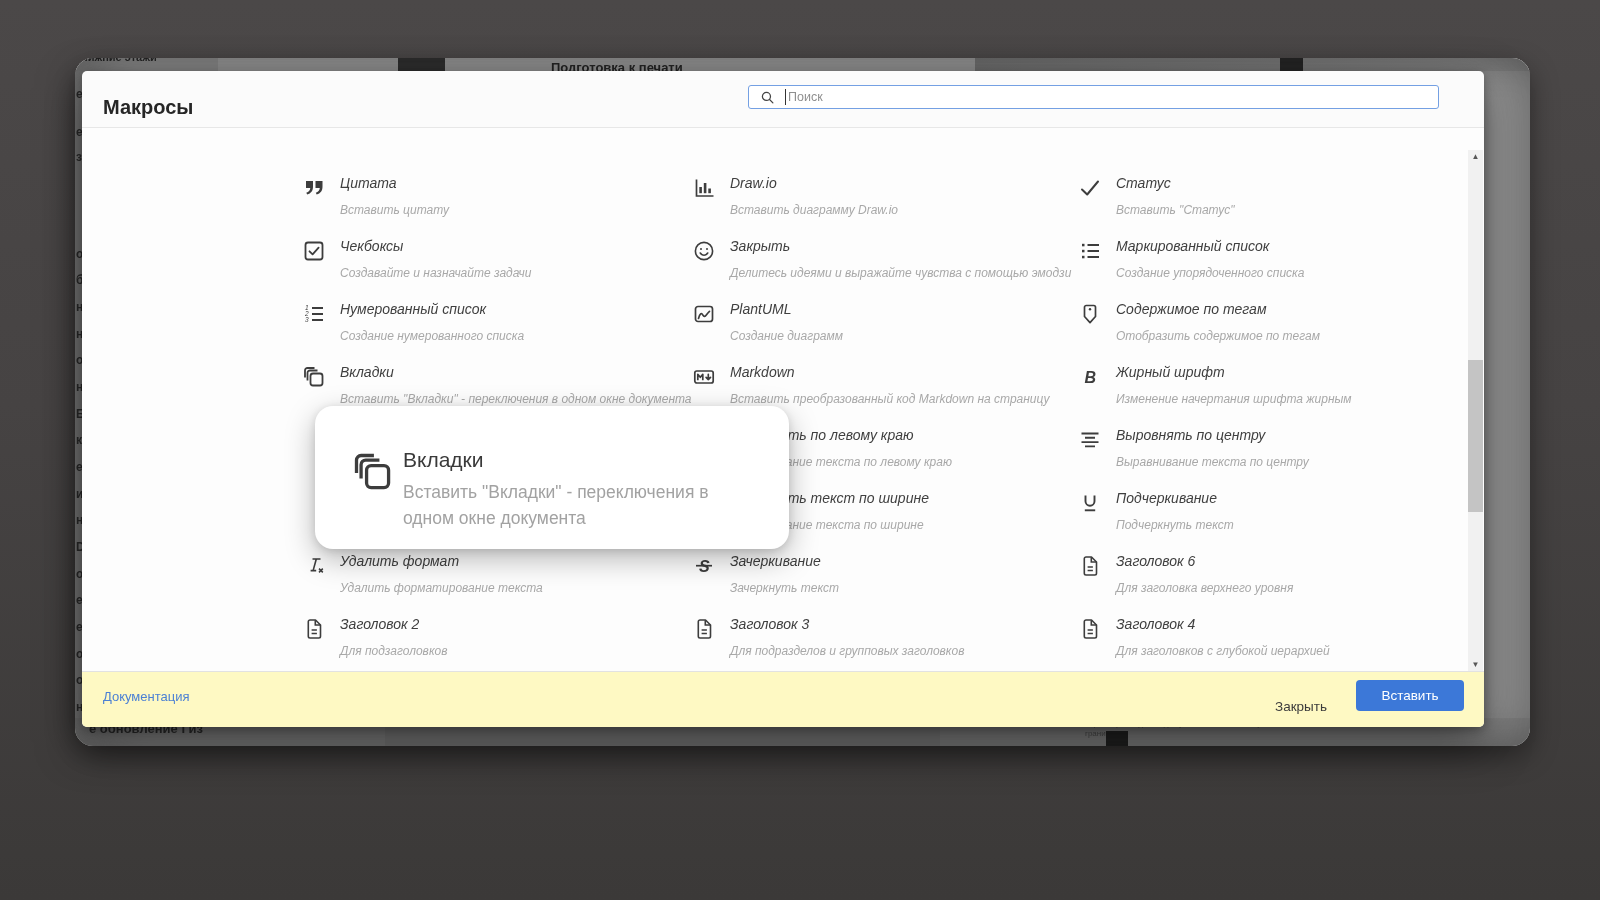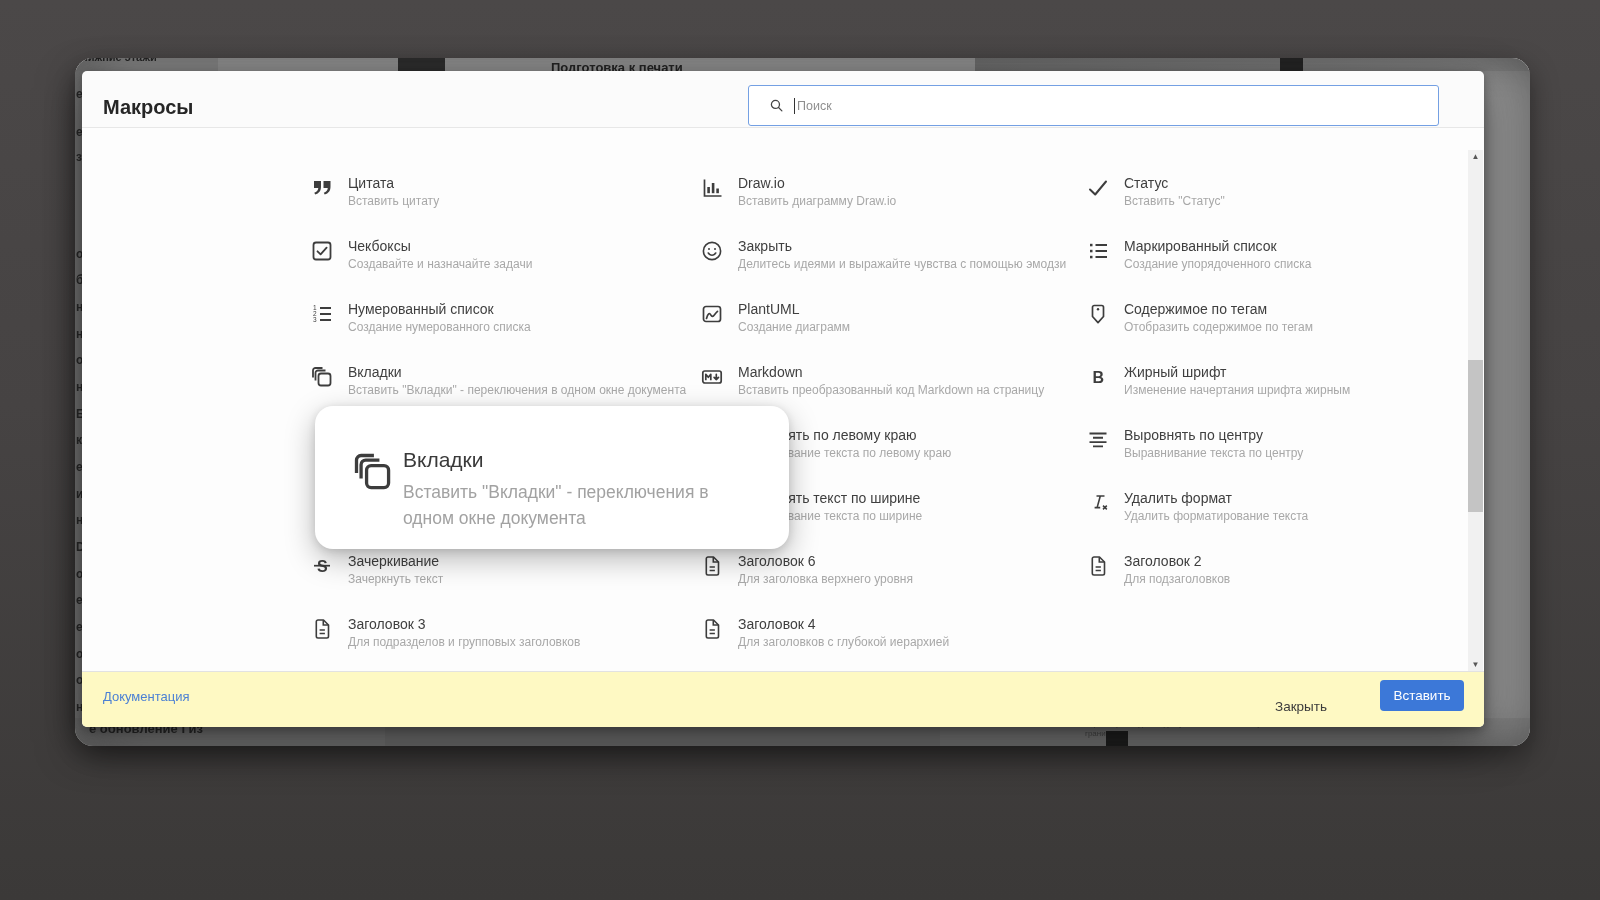--- a/index.html
+++ b/index.html
@@ -25,57 +25,57 @@
   .bg-bottomstrip{position:absolute;left:310px;top:660px;width:555px;height:28px;background:#959595;}
   .bg-bottomtext{position:absolute;left:14px;top:663px;font-size:13px;font-weight:bold;color:#3a3a3a;white-space:nowrap;}
   .bg-bottomsmall{position:absolute;left:1010px;top:661px;width:420px;font-size:8px;line-height:10px;color:#5f5f5f;}
   .bg-darkblock-c{position:absolute;left:1031px;top:673px;width:22px;height:15px;background:#2b2b2b;}
 
   
   .modal{position:absolute;left:82px;top:71px;width:1402px;height:656px;background:#fbfbfb;border-radius:5px;
          box-shadow:0 16px 44px rgba(0,0,0,.5),0 3px 12px rgba(0,0,0,.35);}
   .mheader{position:absolute;left:0;right:0;top:0;height:56px;border-bottom:1px solid #e7e7e7;}
   .dlg-title{position:absolute;left:21px;top:25px;font-size:20px;font-weight:bold;color:#262626;}
-  .search{position:absolute;left:666px;top:14px;width:691px;height:41px;border:1px solid #74a0e3;border-radius:3px;
-          background:#fff;display:flex;align-items:center;box-sizing:border-box;padding-left:9px;}
+  .search{position:absolute;left:666px;top:14px;width:691px;height:24px;border:1px solid #74a0e3;border-radius:3px;
+          background:#fff;display:flex;align-items:center;box-sizing:border-box;}
   .search .sicon{width:17px;height:17px;margin-left:10px;flex:0 0 auto;}
   .search .sicon svg{width:17px;height:17px;display:block;}
   .caret{width:1px;height:16px;background:#333;margin-left:9px;flex:0 0 auto;}
   .search input{border:none;outline:none;background:transparent;flex:1;font-size:12.5px;color:#333;
           padding:0 8px 0 2px;font-family:"Liberation Sans",sans-serif;}
   .search input::placeholder{color:#8f8f8f;opacity:1;}
 
   .content{position:absolute;left:0;right:0;top:57px;bottom:55px;background:#fdfdfd;overflow:hidden;}
-  .grid{position:absolute;left:228px;top:47px;display:grid;grid-template-columns:390px 386px 334px;grid-auto-rows:63px;}
+  .grid{position:absolute;left:220px;top:47px;display:grid;grid-template-columns:390px 386px 334px;grid-auto-rows:63px;font-style:italic;}
   .mcell{position:relative;}
   .micon{position:absolute;left:0;top:1px;width:24px;height:24px;}
   .micon svg{width:24px;height:24px;display:block;}
   .mtext{position:absolute;left:38px;top:0;}
   .mtitle{font-size:14px;color:#3f3f3f;white-space:nowrap;}
-  .mdesc{font-size:12px;color:#a8a8a8;margin-top:3px;white-space:nowrap;}
+  .mdesc{font-size:12px;color:#a8a8a8;margin-top:12px;white-space:nowrap;}
 
   .scrollbar{position:absolute;left:1386px;top:79px;width:15px;height:521px;background:#f1f1f1;}
   .sb-arrow{position:absolute;left:0;width:15px;height:13px;font-size:8px;color:#565656;text-align:center;line-height:13px;}
   .sb-up{top:0;} .sb-down{bottom:0;}
   .sb-thumb{position:absolute;left:0;top:210px;width:15px;height:152px;background:#c4c4c4;}
 
   .tooltip{position:absolute;left:233px;top:335px;width:474px;height:143px;background:#fff;border-radius:18px;
            box-shadow:0 10px 30px rgba(0,0,0,.28),0 2px 8px rgba(0,0,0,.12);z-index:6;}
   .tt-icon{position:absolute;left:36px;top:44px;width:44px;height:44px;}
   .tt-icon svg{width:44px;height:44px;display:block;}
   .tt-title{position:absolute;left:88px;top:42px;font-size:21px;color:#3a3a3a;}
   .tt-desc{position:absolute;left:88px;top:73px;width:330px;font-size:17.5px;line-height:26px;color:#a2a2a2;}
 
   .mfooter{position:absolute;left:0;right:0;bottom:0;height:55px;background:#fef9c3;border-top:1px solid #e2e2e2;
            border-radius:0 0 5px 5px;}
   .doc-link{position:absolute;left:21px;top:17px;font-size:13px;color:#4b80d4;cursor:pointer;background:none;border:none;
            font-family:"Liberation Sans",sans-serif;padding:0;}
   .close-btn{position:absolute;right:157px;top:13px;font-size:13.5px;color:#3c3c3c;background:none;border:none;
            cursor:pointer;font-family:"Liberation Sans",sans-serif;padding:0;margin-top:14px;}
-  .insert-btn{position:absolute;right:20px;top:8px;width:84px;height:31px;background:#3c78d8;color:#fff;border:none;
+  .insert-btn{position:absolute;right:20px;top:8px;width:108px;height:31px;background:#3c78d8;color:#fff;border:none;
            border-radius:4px;font-size:13.5px;cursor:pointer;font-family:"Liberation Sans",sans-serif;}
 </style>
 </head>
 <body>
 
 <div class="stage">
 
   <div class="bgcard">
     <div class="bg-topband"></div>
     <div class="bg-toptab">
@@ -316,20 +316,32 @@
                 <path d="M3.5 5.5h17M3.5 9.8h17M3.5 14.1h17M3.5 18.4h17"></path>
               </svg>
             </span>
             <div class="mtext">
               <div class="mtitle">Выровнять текст по ширине</div>
               <div class="mdesc">Выравнивание текста по ширине</div>
             </div>
           </div>
           <div class="mcell">
             <span class="micon">
+              <svg viewBox="0 0 24 24" fill="none" stroke="#3d3d3d" stroke-width="1.9">
+                <path d="M7.5 4.5v5.7a4.5 4.5 0 0 0 9 0V4.5"></path>
+                <path d="M6.8 19.3h10.4"></path>
+              </svg>
+            </span>
+            <div class="mtext">
+              <div class="mtitle">Подчеркивание</div>
+              <div class="mdesc">Подчеркнуть текст</div>
+            </div>
+          </div>
+          <div class="mcell">
+            <span class="micon">
               <svg viewBox="0 0 24 24" fill="none" stroke="#3d3d3d" stroke-width="1.6">
                 <path d="M10.5 5h8M14.3 5l-3.2 11.6M8.6 16.6h5.6"></path>
                 <path d="M17 14.6l3.8 3.8M20.8 14.6L17 18.4" stroke-width="1.5"></path>
               </svg>
             </span>
             <div class="mtext">
               <div class="mtitle">Удалить формат</div>
               <div class="mdesc">Удалить форматирование текста</div>
             </div>
           </div>

